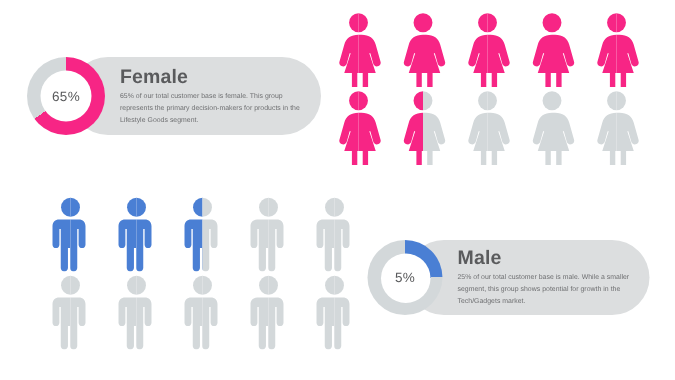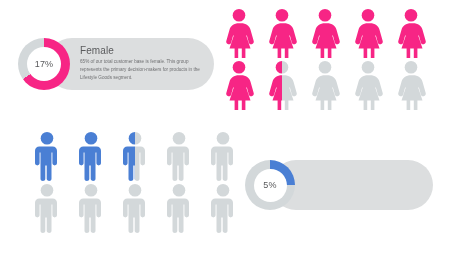--- a/index.html
+++ b/index.html
@@ -62,25 +62,25 @@
     letter-spacing: 0.2px;
     line-height: 1;
     white-space: nowrap;
   }
   .panel-text {
     position: relative;
     z-index: 3;
     flex: 1 1 auto;
   }
   .panel-title {
-    font-size: 10px;
+    font-size: 13px;
     color: #5a5b5d;
     line-height: 1.05;
     margin: 0 0 2px 0;
-    font-weight: 400;
+    font-weight: 700;
     letter-spacing: 0.1px;
   }
   .panel-desc {
     font-size: 4.6px;
     color: #6e6f71;
     line-height: 1.75;
     margin: 0;
     letter-spacing: 0.02px;
   }
 
@@ -148,21 +148,21 @@
 <body>
 
 <div id="canvas">
 
   <div class="info-panel" id="female-panel">
     <div class="panel-bg"></div>
 
     <div class="donut-wrap">
       <div class="donut" id="female-donut" style="background: conic-gradient(rgb(247, 37, 133) 0deg, rgb(247, 37, 133) 234deg, rgb(211, 216, 218) 234deg, rgb(211, 216, 218) 360deg);">
         <div class="donut-hole">
-          <span class="donut-label">17%</span>
+          <span class="donut-label">65%</span>
         </div>
       </div>
     </div>
 
     <div class="panel-text">
       <p class="panel-title">Female</p>
       <p class="panel-desc">65% of our total customer base is female. This group represents the primary decision-makers for products in the Lifestyle Goods segment.</p>
     </div>
   </div>
 
@@ -624,15 +624,19 @@
     <div class="panel-bg"></div>
 
     <div class="donut-wrap">
       <div class="donut" id="male-donut" style="background: conic-gradient(rgb(74, 127, 212) 0deg, rgb(74, 127, 212) 90deg, rgb(211, 216, 218) 90deg, rgb(211, 216, 218) 360deg);">
         <div class="donut-hole">
           <span class="donut-label">5%</span>
         </div>
       </div>
     </div>
 
+    <div class="panel-text">
+      <p class="panel-title">Male</p>
+      <p class="panel-desc">25% of our total customer base is male. While a smaller segment, this group shows potential for growth in the Tech/Gadgets market.</p>
+    </div>
   </div>
 
 </div>
 
 </body></html>

